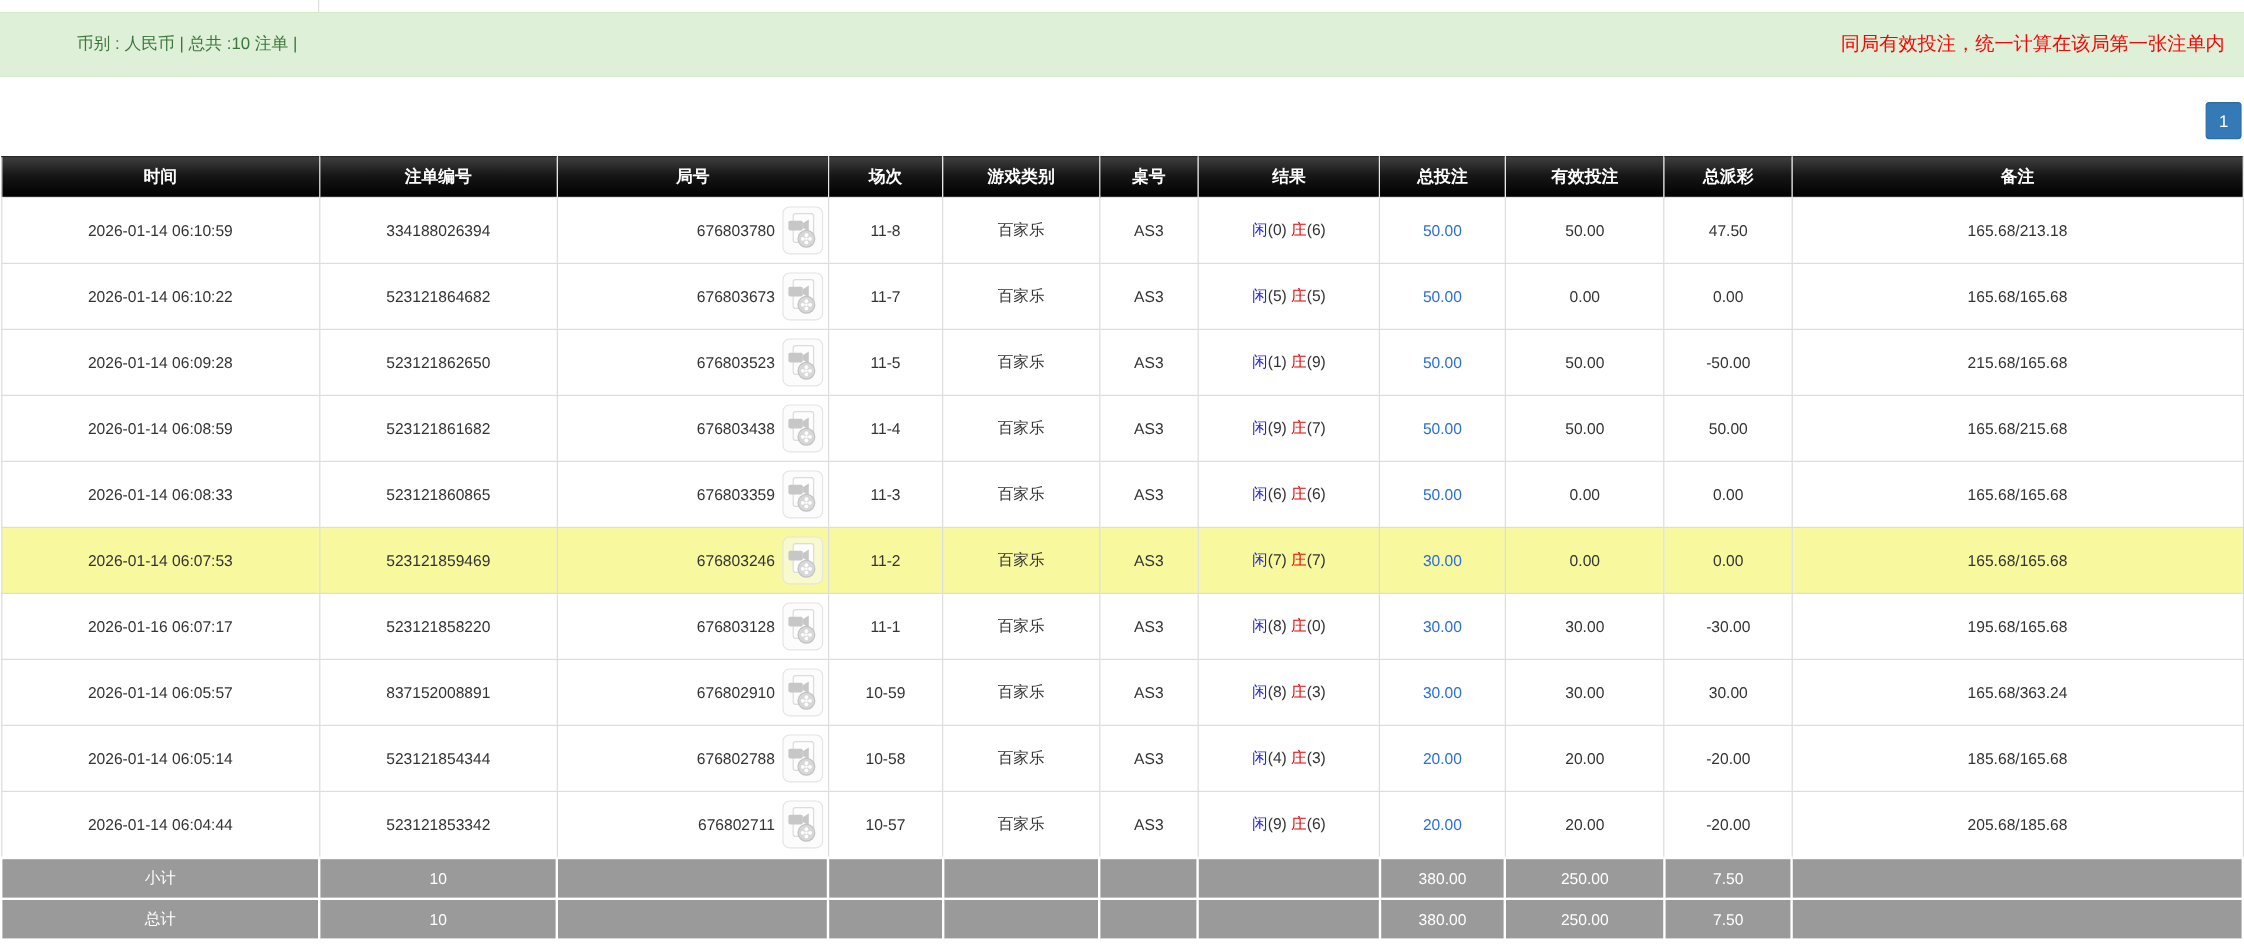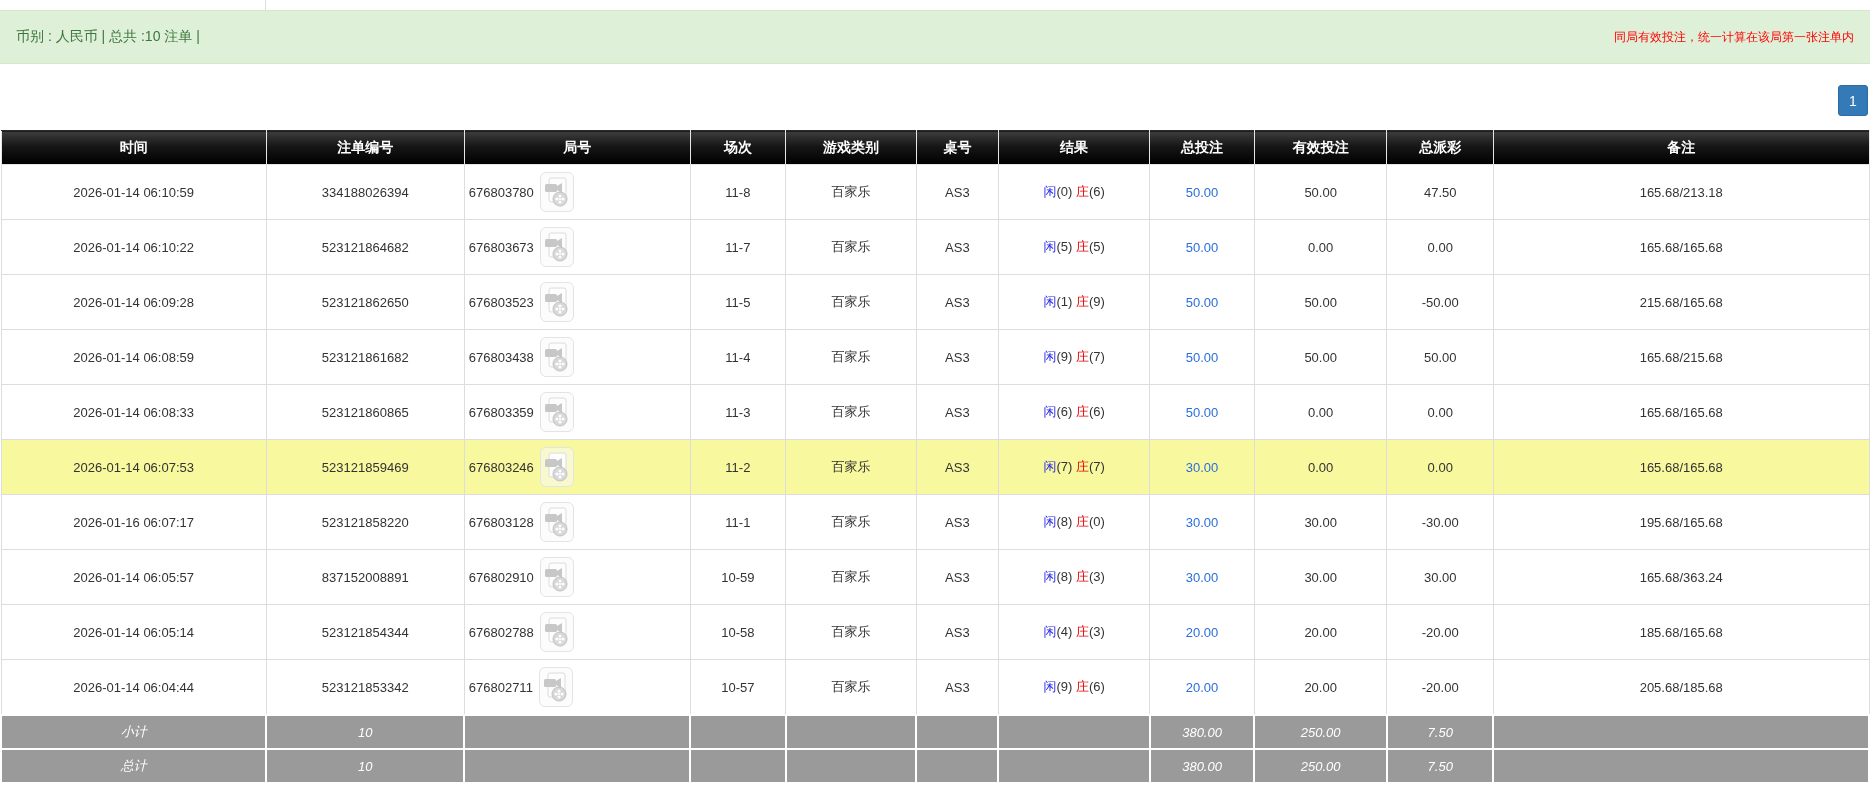--- a/index.html
+++ b/index.html
@@ -17,22 +17,22 @@
 
   
   .alert-bar{
     height:54px;
     background:var(--alert-bg,#dff0d8);
     border:1px solid var(--alert-border,#d6e9c6);
     border-left:none;border-right:none;
     display:flex;align-items:center;justify-content:space-between;
     padding:0 16px;box-sizing:border-box;
   }
-  .alert-left{color:var(--alert-text,#3c763d);font-size:14px;}
-  .alert-right{color:var(--warning-red,#ff0000);font-size:12px;}
+  .alert-left{color:var(--alert-text,#3c763d);font-size:14px;margin-left:48px;}
+  .alert-right{color:var(--warning-red,#ff0000);font-size:16px;}
 
   
   .pagination-row{height:66px;position:relative;}
   .page-btn{
     position:absolute;right:2px;top:21px;
     min-width:30px;height:31px;box-sizing:border-box;
     background:var(--page-blue,#337ab7);
     border:1px solid #2e6da4;border-radius:3px;
     color:#fff;font-size:14px;text-decoration:none;
     display:flex;align-items:center;justify-content:center;
@@ -54,37 +54,37 @@
   }
   table.bet-table tbody td{
     height:54px;padding:0 4px;
     border:1px solid #ddd;
     text-align:center;color:#333;
     background:#fff;
     overflow:hidden;white-space:nowrap;
   }
   tr.highlight td{background:var(--highlight-yellow,#f8f89e) !important;}
 
-  .round-cell-inner{display:flex;align-items:center;justify-content:flex-start;gap:6px;}
+  .round-cell-inner{display:flex;align-items:center;justify-content:flex-end;gap:6px;}
   .video-btn{
     display:inline-flex;align-items:center;justify-content:center;
     width:34px;height:40px;border:1px solid #e4e4e4;border-radius:6px;
     background:rgba(250,250,250,.55);cursor:pointer;padding:0;
   }
   .res-player{color:var(--player-blue,#1f1fe8);}
   .res-banker{color:var(--banker-red,#e60000);}
   .res-score{color:#333;}
   .bet-link{color:var(--link-blue,#2a6edf);cursor:pointer;text-decoration:none;}
   .neg{color:var(--neg-red,#e60000);}
 
   table.bet-table tfoot td{
     height:30px;
     background:var(--summary-gray,#9a9a9a);
     color:#fff;border:2px solid #fff;
-    text-align:center;font-size:13px;font-style:italic;
+    text-align:center;font-size:13px;
   }
 </style>
 </head>
 <body>
 
 <div class="page">
 
   <div class="top-strip">
     <div class="col-line"></div>
   </div>

